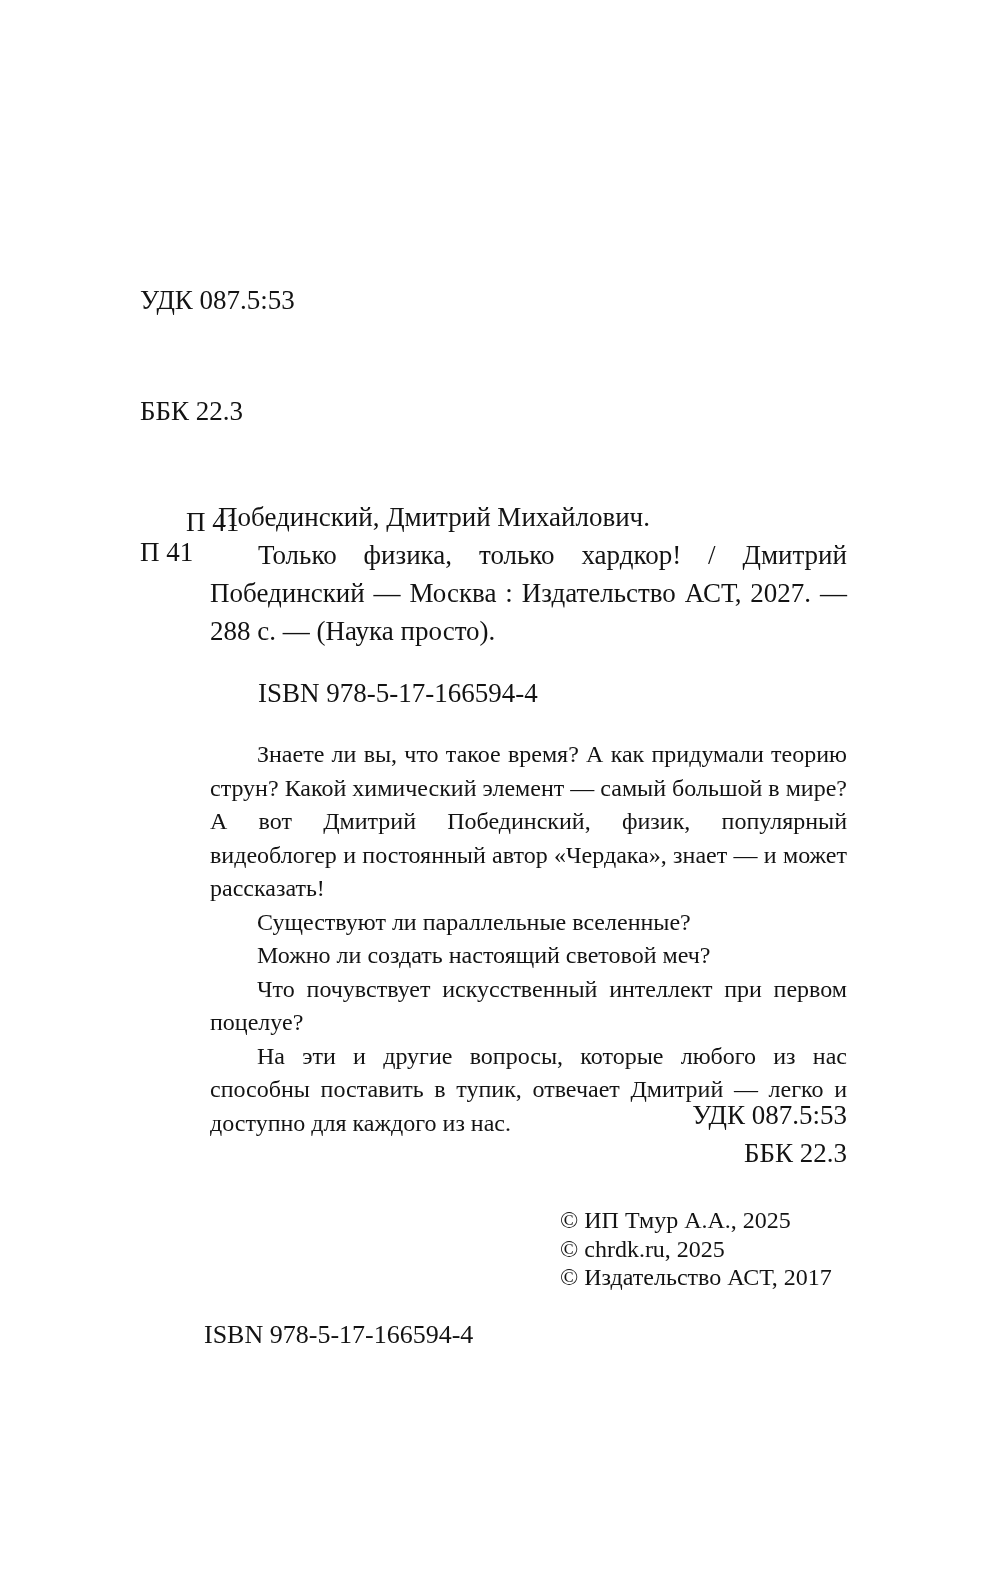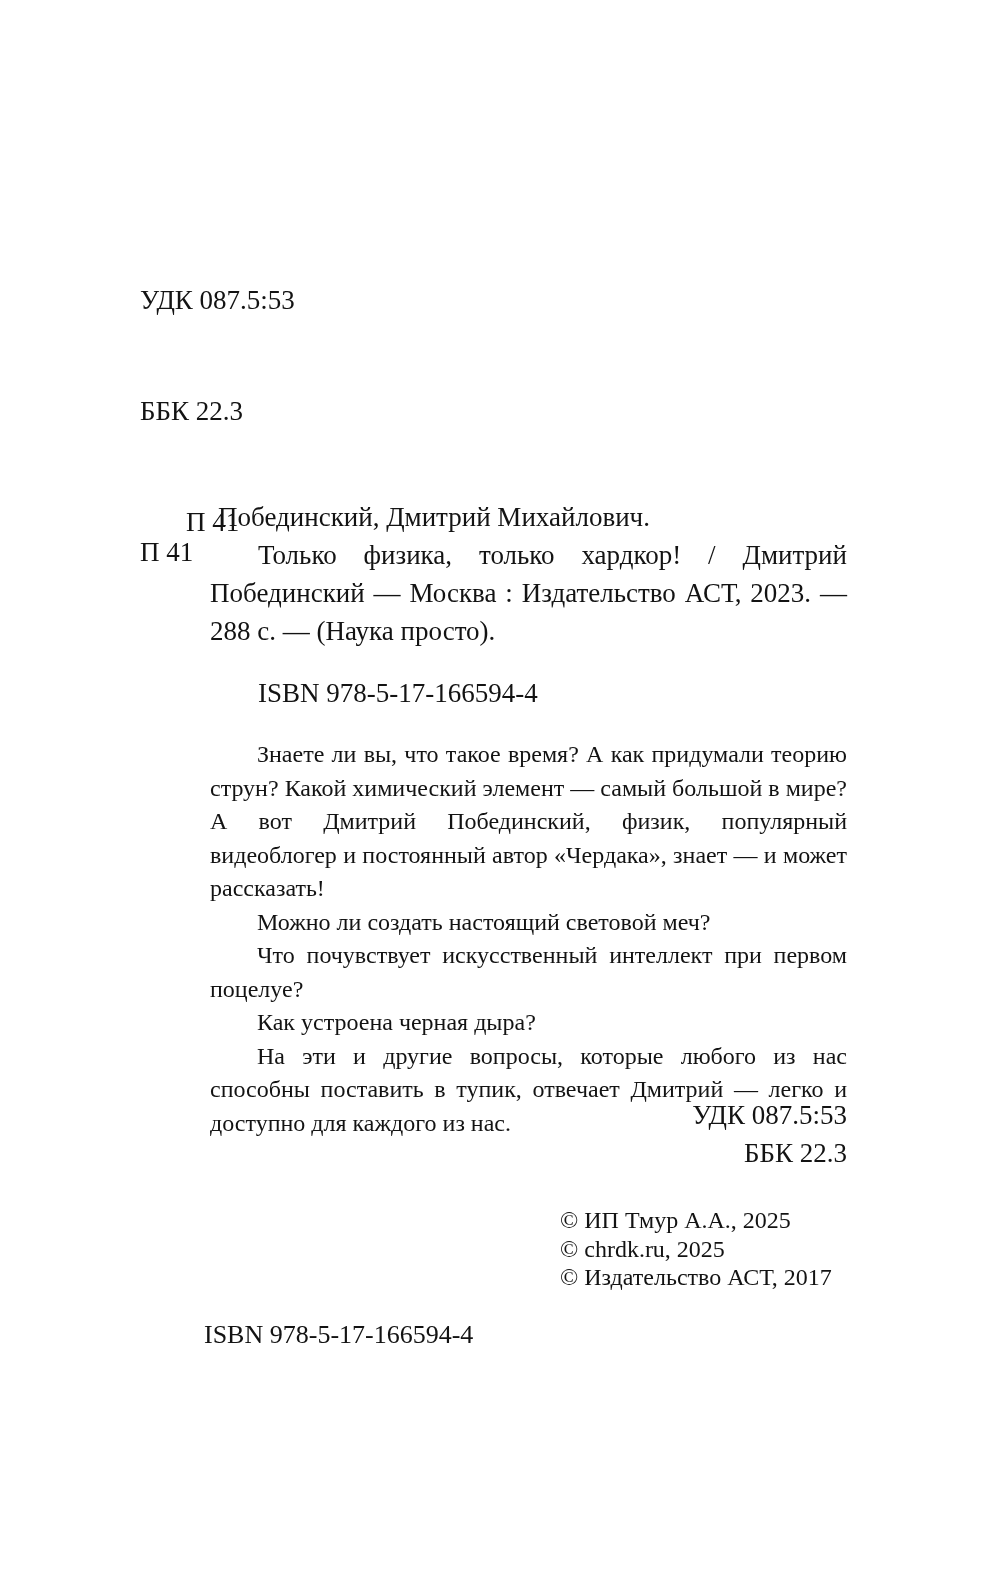--- a/index.html
+++ b/index.html
@@ -94,29 +94,29 @@
 <div class="abs top-block">
   <div>УДК 087.5:53</div>
   <div>ББК 22.3</div>
   <div class="indent-code">П 41</div>
 </div>
 
 <div class="abs margin-code">П 41</div>
 
 <div class="abs catalog">
   <div class="author">Побединский, Дмитрий Михайлович.</div>
-  <p class="descr">Только физика, только хардкор! / Дмитрий Побединский — Москва : Издательство АСТ, 2023. — 288 с. — (Наука просто).</p>
+  <p class="descr">Только физика, только хардкор! / Дмитрий Побединский — Москва : Издательство АСТ, 2027. — 288 с. — (Наука просто).</p>
 
   <div class="isbn-line">ISBN 978-5-17-166594-4</div>
 
   <div class="annotation">
     <p>Знаете ли вы, что такое время? А как придумали теорию струн? Какой химический элемент — самый большой в мире? А вот Дмитрий Побединский, физик, популярный видеоблогер и постоянный автор «Чердака», знает — и может рассказать!</p>
+    <p>Существуют ли параллельные вселенные?</p>
     <p>Можно ли создать настоящий световой меч?</p>
     <p>Что почувствует искусственный интеллект при первом поцелуе?</p>
-    <p>Как устроена черная дыра?</p>
     <p>На эти и другие вопросы, которые любого из нас способны поставить в тупик, отвечает Дмитрий — легко и доступно для каждого из нас.</p>
   </div>
 </div>
 
 <div class="abs bottom-codes">
   <div>УДК 087.5:53</div>
   <div>ББК 22.3</div>
 </div>
 
 <div class="abs footer-copyrights">

